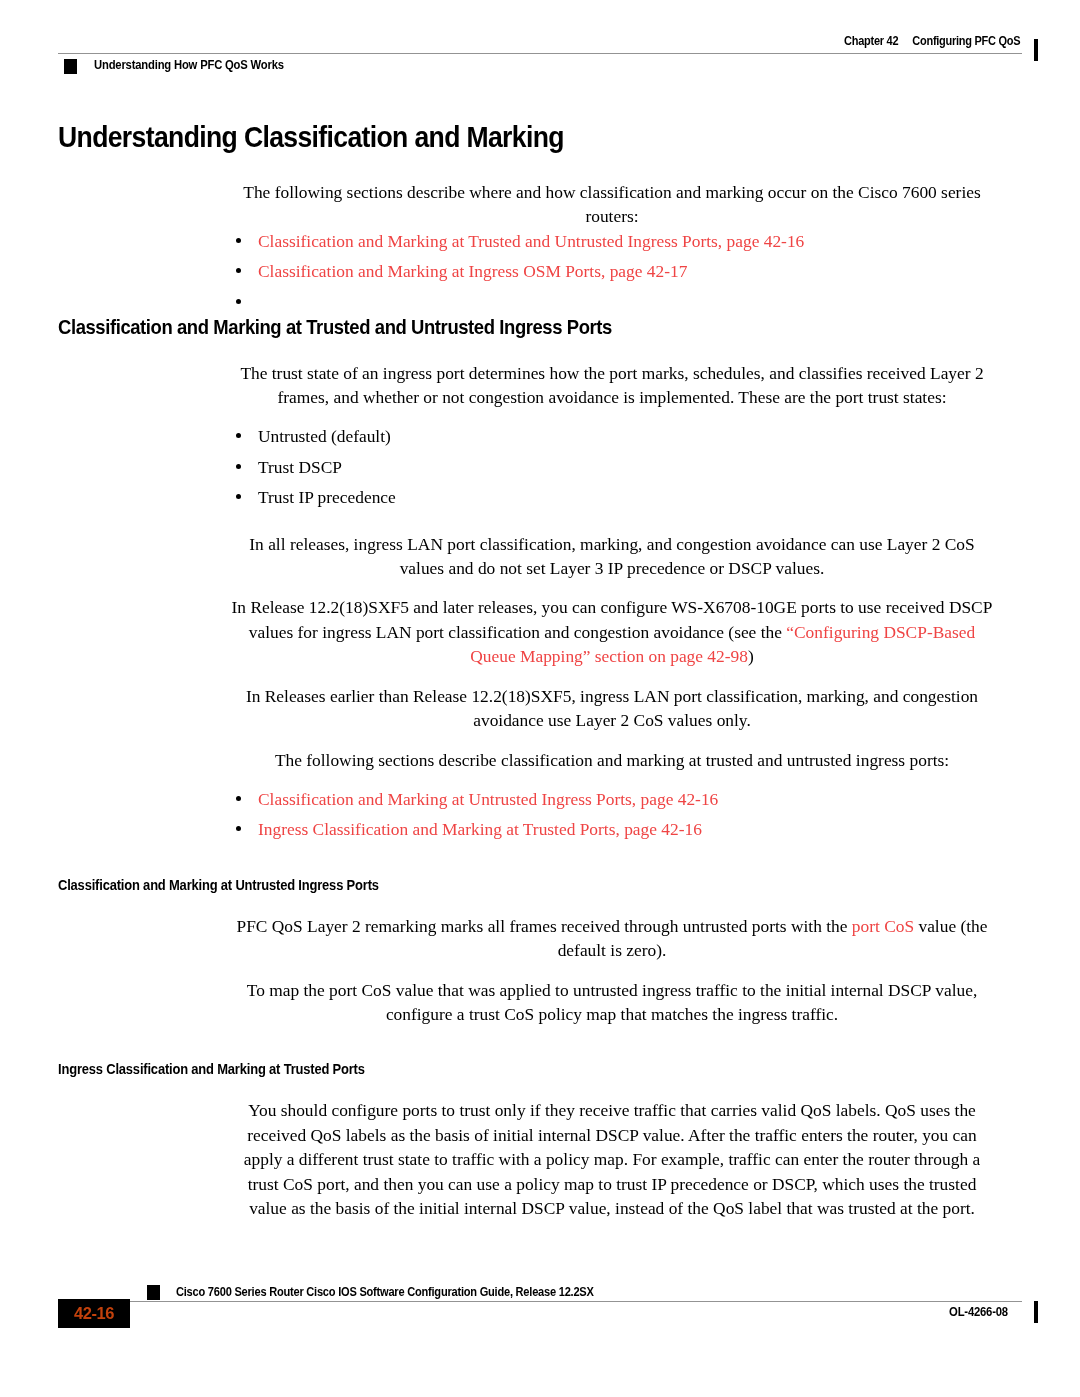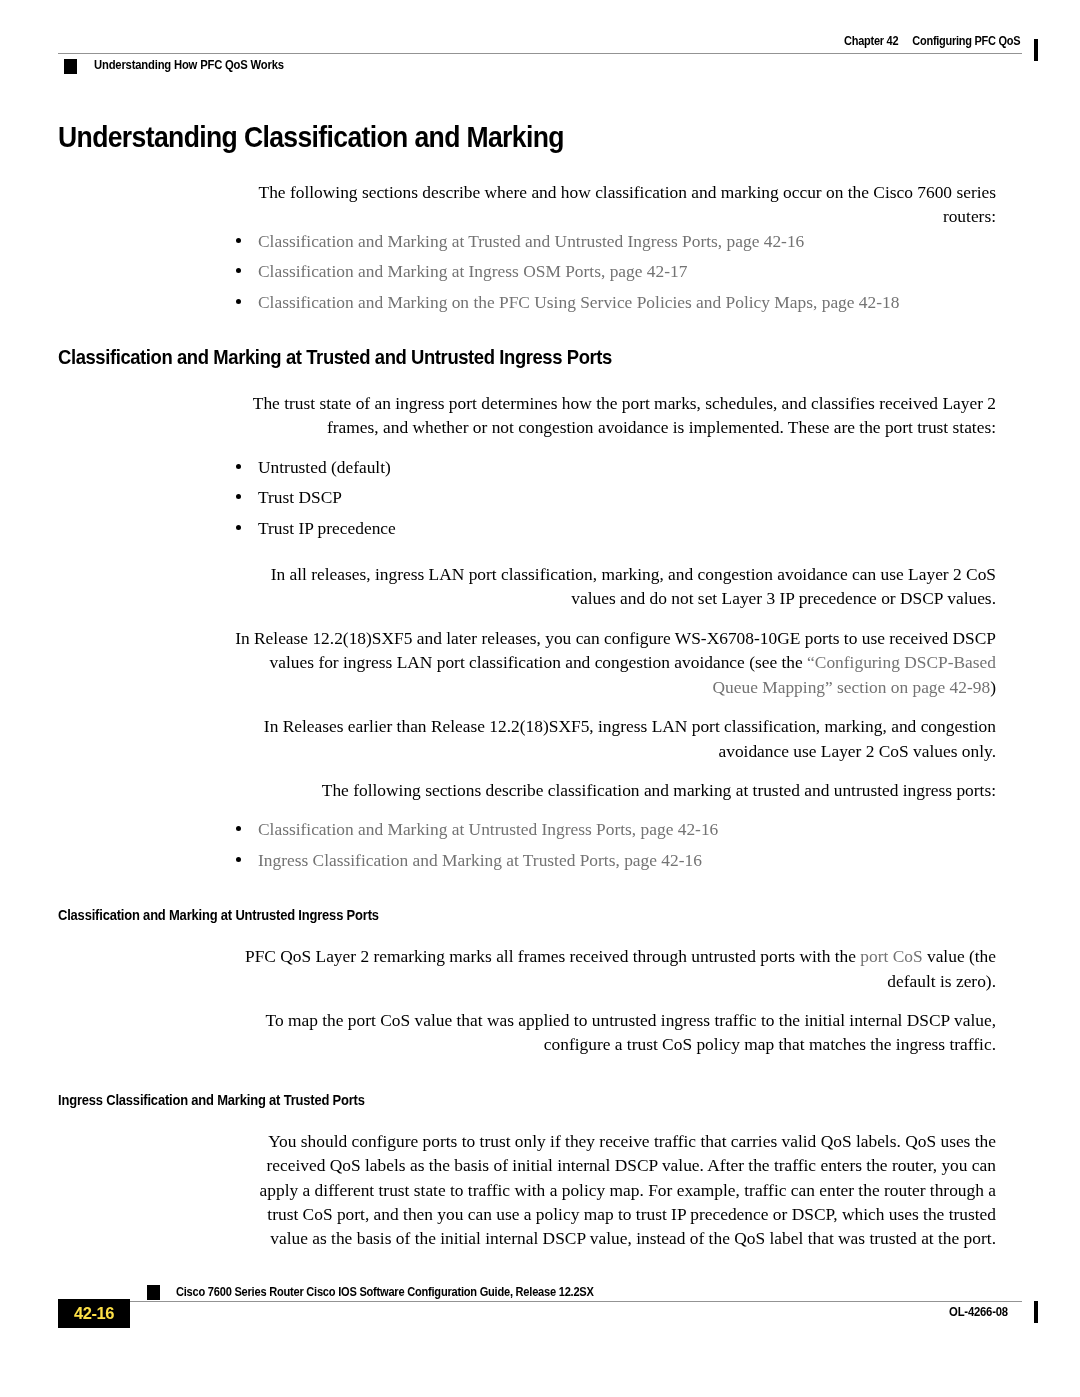--- a/index.html
+++ b/index.html
@@ -128,21 +128,21 @@
   .body-block {
     margin-left: 170px;
     width: 768px;
   }
 
   p.para {
     font-family: "Liberation Serif", serif;
     font-size: 17.4px;
     line-height: 24.4px;
     margin: 0 0 15px 0;
-    text-align: right;
+    text-align: center;
   }
   p.para:last-child { margin-bottom: 0; }
 
   ul.bullets {
     list-style: none;
     margin: 0 0 15px 0;
     padding: 0;
   }
   ul.bullets li {
     position: relative;
@@ -156,21 +156,21 @@
   ul.bullets li .dot {
     position: absolute;
     left: 8px;
     top: 9px;
     width: 5px;
     height: 5px;
     border-radius: 50%;
     background: #000;
   }
 
-  .xref { color: #737373; }
+  .xref { color: #ef4444; }
 
   ul.bullets.tight li { margin-bottom: 6px; }
 
   .gap-small { height: 7px; }
 
   
   .page-footer {
     position: absolute;
     left: 58px;
     right: 34px;
@@ -205,21 +205,21 @@
     height: 1px;
     background: #939393;
   }
   .ftr-pagebox {
     position: absolute;
     left: 0px;
     top: 14px;
     min-width: 72px;
     height: 29px;
     background: #000;
-    color: #fde047;
+    color: #c2410c;
     font-family: "Liberation Sans", sans-serif;
     font-weight: bold;
     font-size: 16.5px;
     letter-spacing: -0.4px;
     display: flex;
     align-items: center;
     justify-content: center;
     padding: 0 8px;
     box-sizing: border-box;
   }
@@ -264,21 +264,21 @@
     <h1 class="sec-title">Understanding Classification and Marking</h1>
 
     <div class="body-block">
       <p class="para">The following sections describe where and how classification and marking occur on the Cisco 7600 series routers:</p>
     </div>
 
     <div class="body-block">
       <ul class="bullets">
         <li><span class="dot"></span><span class="xref">Classification and Marking at Trusted and Untrusted Ingress Ports, page 42-16</span></li>
         <li><span class="dot"></span><span class="xref">Classification and Marking at Ingress OSM Ports, page 42-17</span></li>
-        <li><span class="dot"></span><span class="xref">Classification and Marking on the PFC Using Service Policies and Policy Maps, page 42-18</span></li>
+        <li><span class="dot"></span></li>
       </ul>
     </div>
 
     <h2 class="sub-title">Classification and Marking at Trusted and Untrusted Ingress Ports</h2>
 
     <div class="body-block">
       <p class="para">The trust state of an ingress port determines how the port marks, schedules, and classifies received Layer 2 frames, and whether or not congestion avoidance is implemented. These are the port trust states:</p>
 
       <ul class="bullets tight">
         <li><span class="dot"></span><span>Untrusted (default)</span></li>

